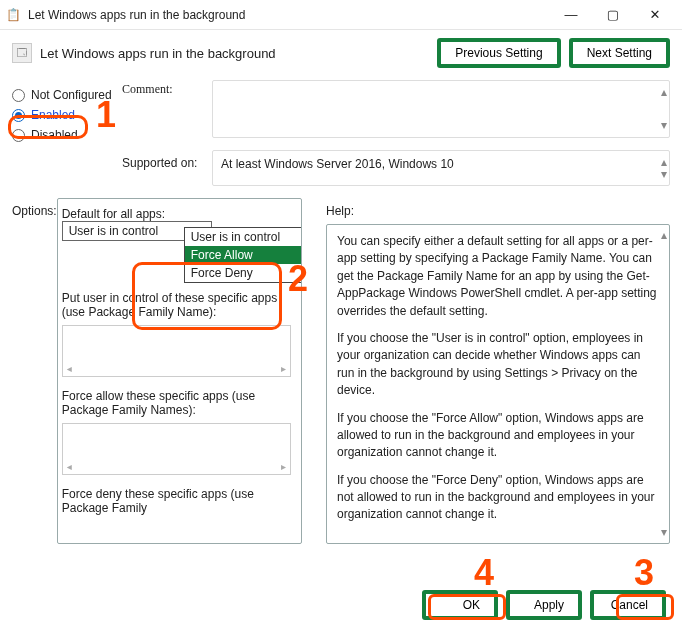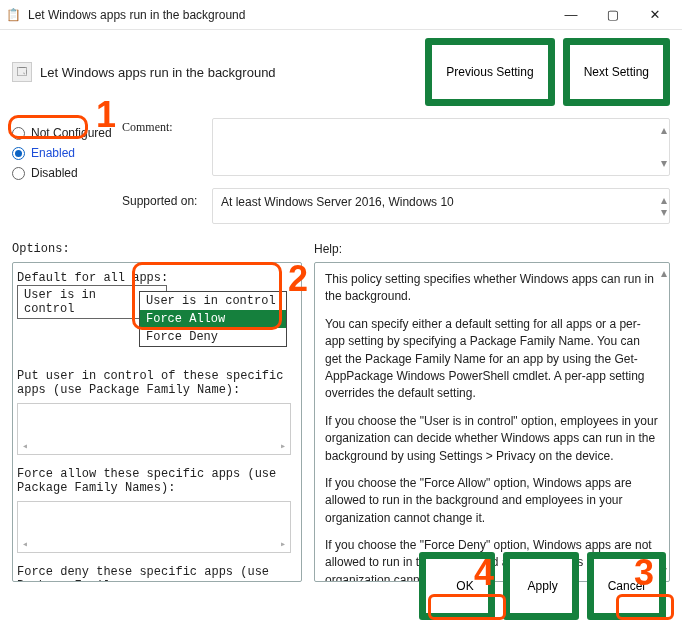--- a/index.html
+++ b/index.html
@@ -36,22 +36,22 @@
     display:flex; align-items:center; padding:8px 12px;
   }
   .header .icon {
     width:20px; height:20px; margin-right:8px;
     display:flex;align-items:center;justify-content:center;
     background:#eee; border:1px solid #ccc;
     font-size:10px;
   }
   .header .htxt { flex:1; font-size:13px; }
   .header .btn, .btn {
-    background:#fff; border:7px solid #15803d; border-radius:3px;
-    padding:20px 14px; font-size:12px; margin-left:8px;
+    background:#fff; border:4px solid #15803d; border-radius:3px;
+    padding:4px 14px; font-size:12px; margin-left:8px;
     cursor:pointer;
   }
   .upper {
     display:flex; padding:4px 12px 8px 12px;
   }
   .leftcol {
     width:110px; padding-top:2px;
   }
   .radio-row {
     display:flex; align-items:center; margin:6px 0;
@@ -73,21 +73,21 @@
     position:relative;
   }
   .sbar { position:absolute; right:2px; top:4px; color:#888; cursor:pointer;}
   .sbar2 { position:absolute; right:2px; bottom:4px; color:#888; cursor:pointer;}
   .supp-row { display:flex; align-items:flex-start; margin-top:12px;}
   .supp-row .lbl { width:90px; font-size:12px; padding-top:6px;}
   .suppbox { flex:1; border:1px solid #ddd; border-radius:2px; height:36px; padding:6px 8px; position:relative; font-size:12px;}
   .cols {
     display:flex; padding:4px 12px 0 12px; height:350px;
   }
-  .optcol { width:290px; margin-right:12px; display:flex; flex-direction:column;font-family:Liberation Mono, monospace;}
+  .optcol { width:290px; margin-right:24px; display:flex; flex-direction:row;}
   .helpcol { flex:1; display:flex; flex-direction:column;}
   .sectlbl { font-size:12px; margin:6px 0; }
   .optbox {
     border:1px solid #9aa; border-radius:2px; flex:1; padding:8px 4px;
     overflow:hidden; position:relative;
   }
   .helpbox {
     border:1px solid #9aa; border-radius:2px; flex:1; padding:8px 10px;
     overflow:hidden; font-size:12px; line-height:1.45; position:relative;
   }
@@ -210,21 +210,20 @@
         <span class="hs">◂</span>
         <span class="hs2">▸</span>
       </div>
       <div class="row" style="margin-top:12px;">Force deny these specific apps (use Package Family</div>
     </div>
   </div>
 
   <div class="helpcol">
     <div class="sectlbl">Help:</div>
     <div class="helpbox">
-      <p>This policy setting specifies whether Windows apps can run in the background.</p>
       <p>You can specify either a default setting for all apps or a per-app setting by specifying a Package Family Name. You can get the Package Family Name for an app by using the Get-AppPackage Windows PowerShell cmdlet. A per-app setting overrides the default setting.</p>
       <p>If you choose the "User is in control" option, employees in your organization can decide whether Windows apps can run in the background by using Settings &gt; Privacy on the device.</p>
       <p>If you choose the "Force Allow" option, Windows apps are allowed to run in the background and employees in your organization cannot change it.</p>
       <p>If you choose the "Force Deny" option, Windows apps are not allowed to run in the background and employees in your organization cannot change it.</p>
       <div class="vscroll">
         <span class="up">▴</span>
         <span class="dn">▾</span>
       </div>
     </div>
   </div>

